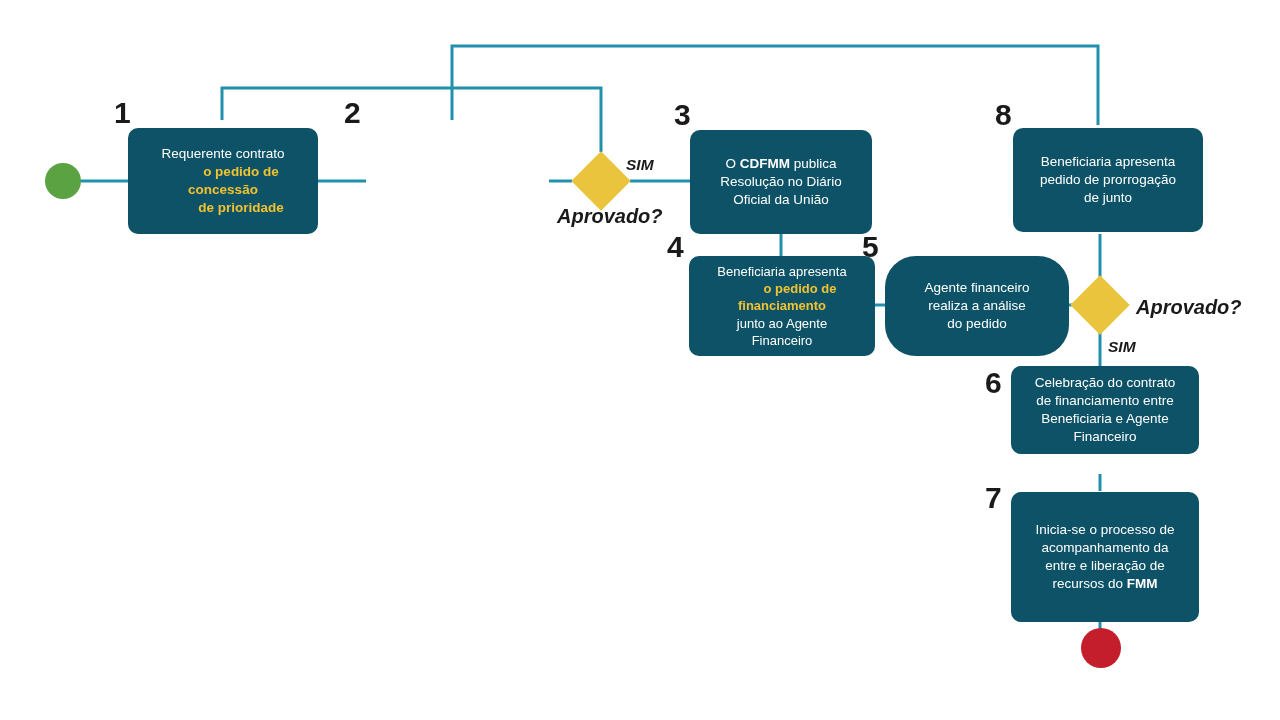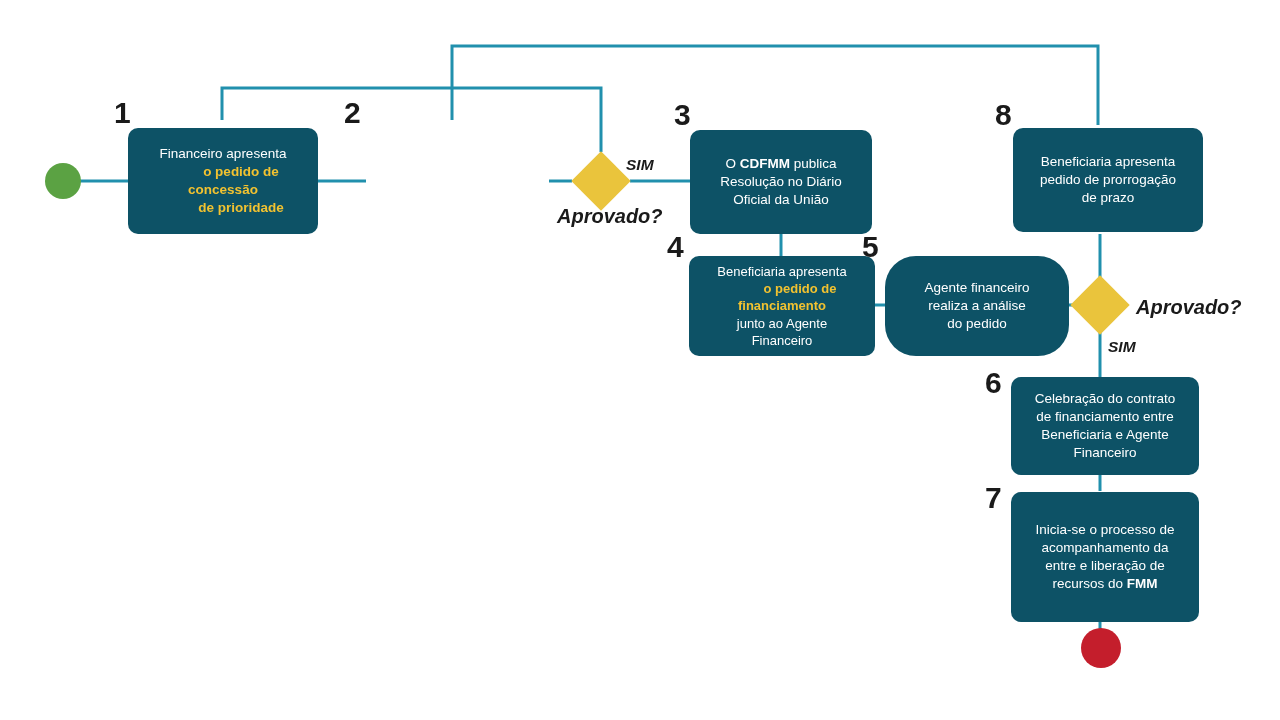--- a/index.html
+++ b/index.html
@@ -99,21 +99,21 @@
       <line x1="1100" y1="596" x2="1100" y2="630"></line>
     </g>
   </svg>
 
   <div class="dot" style="left:45px; top:163px; width:36px; height:36px; background:#5ba243;"></div>
   <div class="dot" style="left:1081px; top:628px; width:40px; height:40px; background:#c41e2c;"></div>
 
   <div class="num" style="left:114px; top:98px;">1</div>
   <div class="node" style="left:128px; top:128px; width:190px; height:106px;">
     <div class="txt">
-      <span>Financeiro apresenta</span><br>
+      <span>Requerente contrato</span><br>
       <span class="hl">o pedido de concessão</span><br>
       <span class="hl">de prioridade</span>
     </div>
   </div>
 
   <div class="num" style="left:344px; top:98px;">2</div>
 
   <div class="diamond" style="left:580px; top:160px; width:42px; height:42px;"></div>
   <div class="lbl" style="left:626px; top:156px;">SIM</div>
   <div class="lbl big" style="left:557px; top:205px;">Aprovado?</div>
@@ -144,30 +144,30 @@
       <span>realiza a análise</span><br>
       <span>do pedido</span>
     </div>
   </div>
 
   <div class="num" style="left:995px; top:100px;">8</div>
   <div class="node" style="left:1013px; top:128px; width:190px; height:104px;">
     <div class="txt">
       <span>Beneficiaria apresenta</span><br>
       <span>pedido de prorrogação</span><br>
-      <span>de prazo</span>
+      <span>de junto</span>
     </div>
   </div>
 
   <div class="diamond" style="left:1079px; top:284px; width:42px; height:42px;"></div>
   <div class="lbl big" style="left:1136px; top:296px;">Aprovado?</div>
   <div class="lbl" style="left:1108px; top:338px;">SIM</div>
 
   <div class="num" style="left:985px; top:368px;">6</div>
-  <div class="node" style="left:1011px; top:377px; width:188px; height:98px;">
+  <div class="node" style="left:1011px; top:366px; width:188px; height:88px;">
     <div class="txt">
       <span>Celebração do contrato</span><br>
       <span>de financiamento entre</span><br>
       <span>Beneficiaria e Agente</span><br>
       <span>Financeiro</span>
     </div>
   </div>
 
   <div class="num" style="left:985px; top:483px;">7</div>
   <div class="node" style="left:1011px; top:492px; width:188px; height:130px;">

